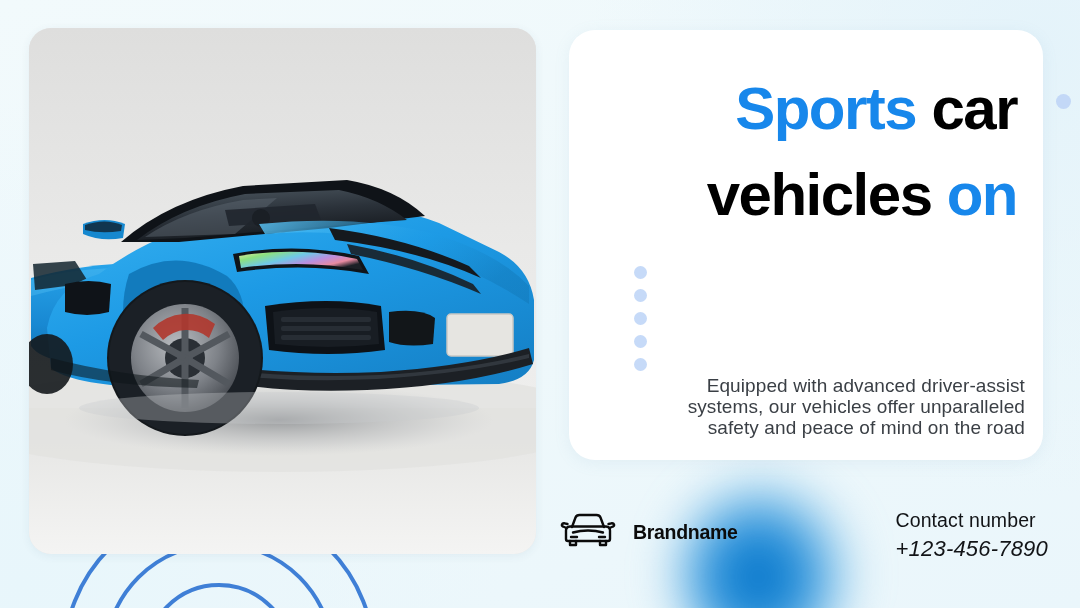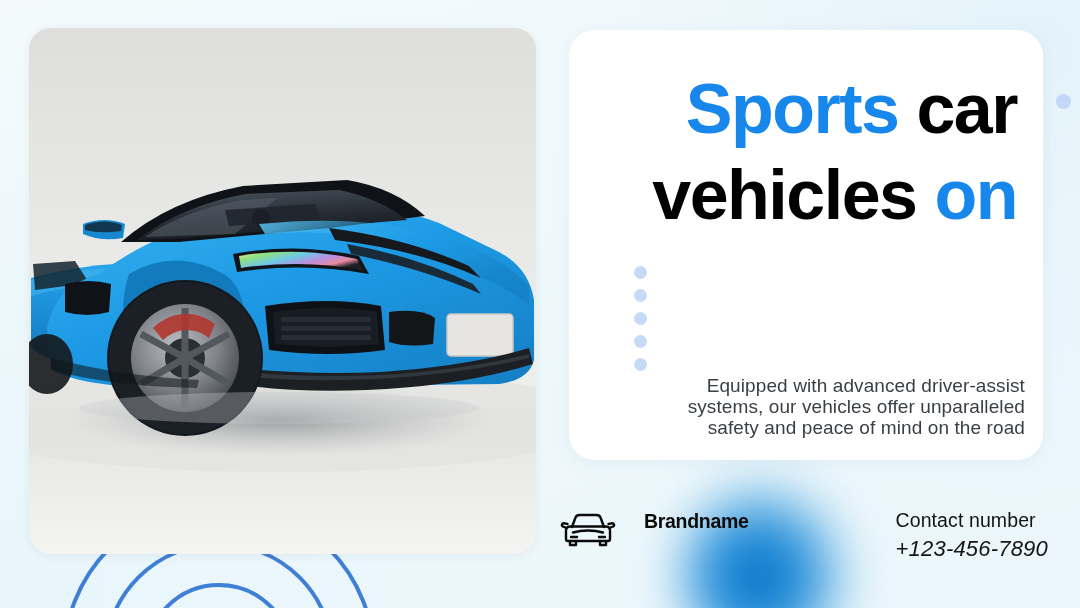--- a/index.html
+++ b/index.html
@@ -76,21 +76,21 @@
     background:#ffffff;
     border-radius:26px;
     box-shadow:0 3px 16px rgba(120,160,190,0.10);
   }
 
   #headline {
     position:absolute;
     left:28px; right:26px;
     top:36px;
     text-align:right;
-    font-size:70px;
+    font-size:60px;
     font-weight:bold;
     line-height:86px;
     letter-spacing:-1.5px;
     color:#000000;
   }
   #headline .accent { color:#1787eb; }
 
   #dot-stack {
     position:absolute;
     left:634px; top:266px;
@@ -113,22 +113,22 @@
     line-height:21px;
     color:#3a3f45;
     letter-spacing:0.1px;
   }
 
   
   #brand {
     position:absolute;
     left:560px; top:510px;
     display:flex;
-    align-items:flex-start;
-    gap:28px;
+    align-items:center;
+    gap:17px;
   }
   #brand .brand-label {
     font-size:19.5px;
     font-weight:bold;
     color:#0b0b0b;
     letter-spacing:-0.3px;
   }
 
   #contact {
     position:absolute;

